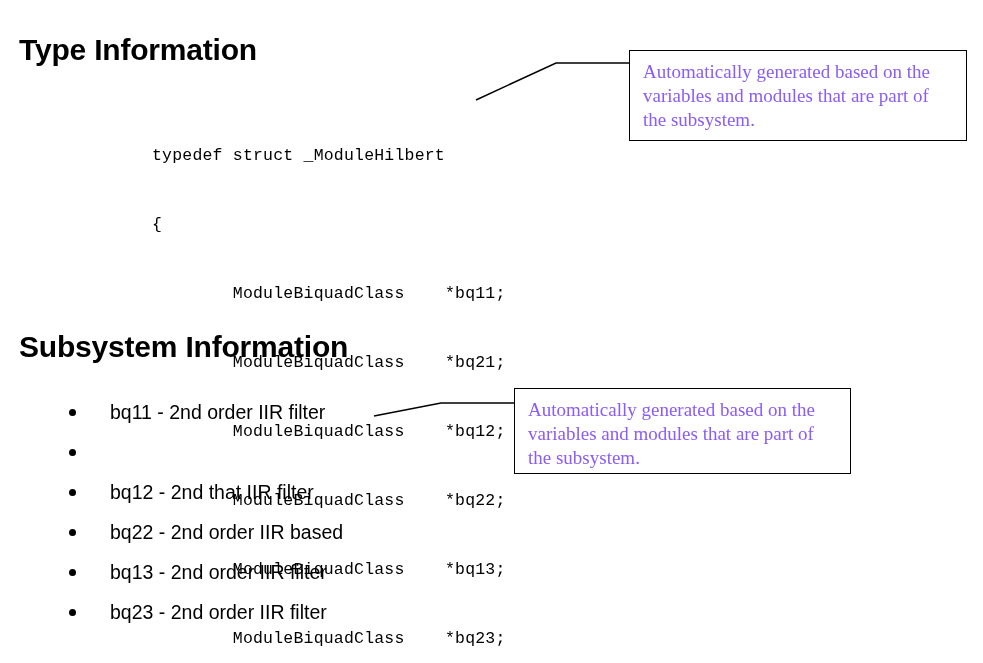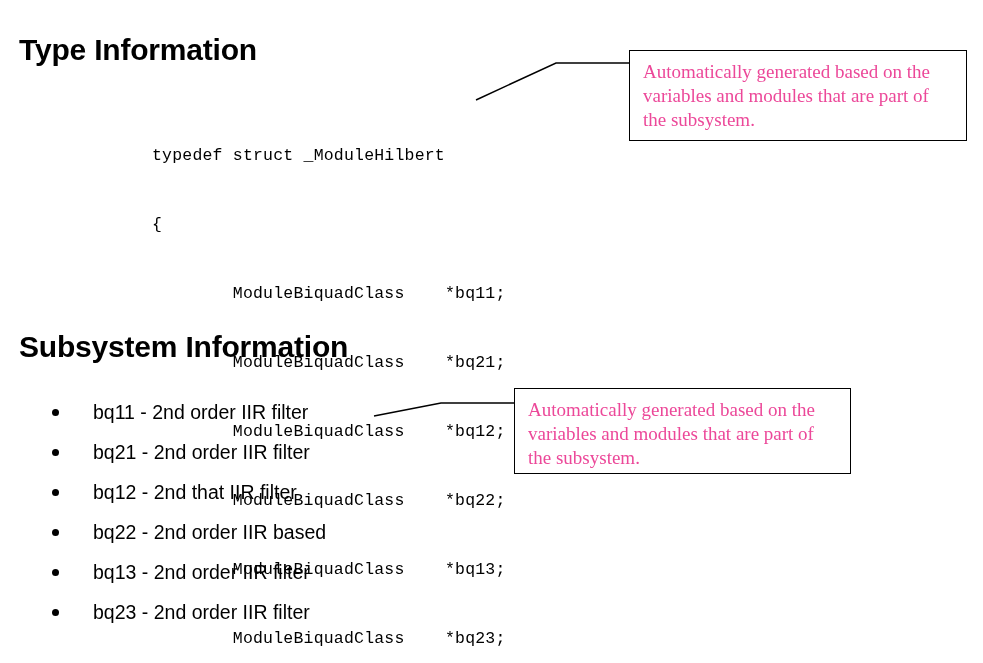--- a/index.html
+++ b/index.html
@@ -46,21 +46,21 @@
     line-height: 23px;
     color: #000000;
     white-space: pre;
     letter-spacing: 0.2px;
   }
   .code-line { white-space: pre; }
 
   
   .bullet-list {
     position: absolute;
-    left: 45px;
+    left: 62px;
     top: 392px;
     margin: 0;
     padding: 0;
     list-style: none;
   }
   .bullet-item {
     position: relative;
     height: 40px;
     line-height: 40px;
     font-family: "Liberation Sans", sans-serif;
@@ -83,21 +83,21 @@
 
   
   .callout {
     position: absolute;
     box-sizing: border-box;
     background: #ffffff;
     border: 1.5px solid #000000;
     font-family: "Liberation Serif", serif;
     font-size: 19px;
     line-height: 24px;
-    color: #ec4899;
+    color: #8b5cf6;
     padding: 9px 12px 9px 13px;
   }
   #callout-type-definition {
     left: 629px;
     top: 50px;
     width: 338px;
     height: 91px;
   }
   #callout-subsystem-information {
     left: 514px;
@@ -138,21 +138,20 @@
 
   <div class="heading" id="heading-subsystem-information">Subsystem Information</div>
 
   <ul class="bullet-list">
     <li class="bullet-item">
       <span class="bullet-marker"></span>
       <span class="bullet-text">bq11 - 2nd order IIR filter</span>
     </li>
     <li class="bullet-item">
       <span class="bullet-marker"></span>
-      <span class="bullet-text">bq21 - 2nd order IIR filter</span>
     </li>
     <li class="bullet-item">
       <span class="bullet-marker"></span>
       <span class="bullet-text">bq12 - 2nd that IIR filter</span>
     </li>
     <li class="bullet-item">
       <span class="bullet-marker"></span>
       <span class="bullet-text">bq22 - 2nd order IIR based</span>
     </li>
     <li class="bullet-item">

